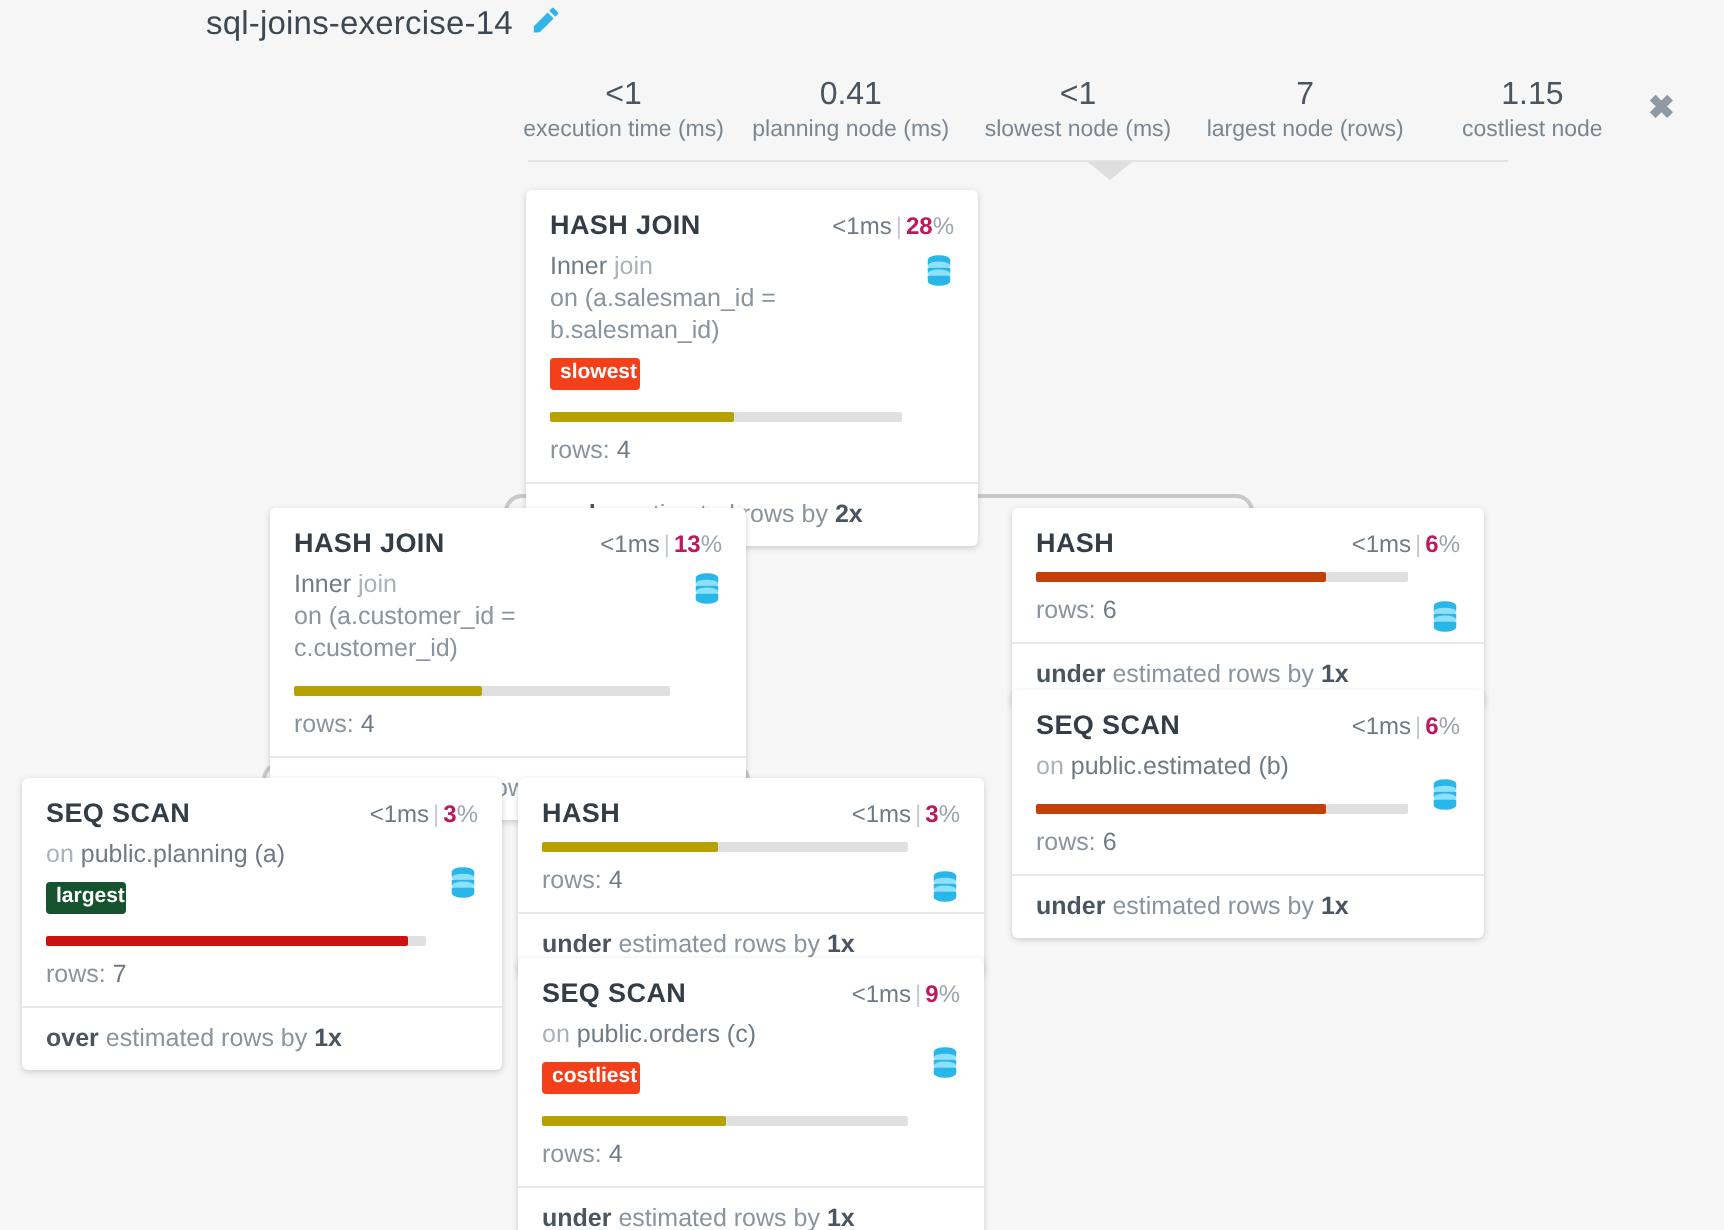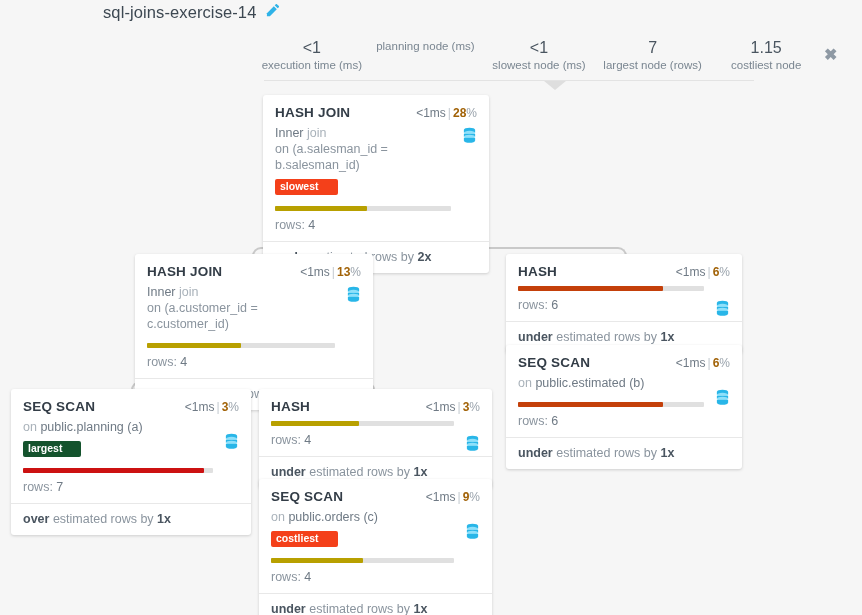--- a/index.html
+++ b/index.html
@@ -75,40 +75,40 @@
     display: flex; align-items: flex-end; justify-content: space-between;
     margin-bottom: 5px;
   }
   .node-type {
     font-size: 13.5px; font-weight: bold; color: #333d47;
     letter-spacing: .2px;
   }
   .node-metrics { font-size: 12px; color: #9aa3ac; white-space: nowrap; }
   .node-metrics .ms { color: #6f7a85; }
   .node-metrics .sep { color: #c4cad0; margin: 0 2px; }
-  .node-metrics .pct { color: #a16207; font-weight: bold; }
+  .node-metrics .pct { color: #be185d; font-weight: bold; }
   .node-metrics .pctsym { color: #9aa3ac; font-weight: normal; }
 
   .node-body { position: relative; padding-right: 26px; }
   .node-sub {
     font-size: 12.5px; color: #8a949e; line-height: 16px;
   }
   .node-sub .kw { color: #a9b2ba; }
   .node-sub .strong { color: #6f7a85; }
 
   .db-icon {
     position: absolute; right: 0; top: 2px;
     width: 15px; height: 17px; cursor: pointer;
   }
   .db-icon.low { top: 14px; }
 
   .badge {
     display: inline-block;
     font-size: 10.5px; font-weight: bold; color: #fff;
-    padding: 2px 19px 3px 5px; border-radius: 2px;
+    padding: 2px 1px 3px 5px; border-radius: 2px;
     margin-top: 6px; line-height: 1;
   }
 
   .bar-track {
     height: 5px; background: #e0e0e0; border-radius: 1px;
     margin-top: 11px;
   }
   .bar-fill { height: 5px; border-radius: 1px; }
 
   .rows {
@@ -136,20 +136,21 @@
       <path d="M9.4 3.4l3.2 3.2-7.4 7.4-3.2.1.1-3.3 7.3-7.4z" fill="#2fb3e8"></path>
     </svg>
   </div>
 
   <div class="stats">
     <div class="stat">
       <div class="stat-value">&lt;1</div>
       <div class="stat-label">execution time (ms)</div>
     </div>
     <div class="stat">
+      <div class="stat-value">0.41</div>
       <div class="stat-label">planning node (ms)</div>
     </div>
     <div class="stat">
       <div class="stat-value">&lt;1</div>
       <div class="stat-label">slowest node (ms)</div>
     </div>
     <div class="stat">
       <div class="stat-value">7</div>
       <div class="stat-label">largest node (rows)</div>
     </div>

